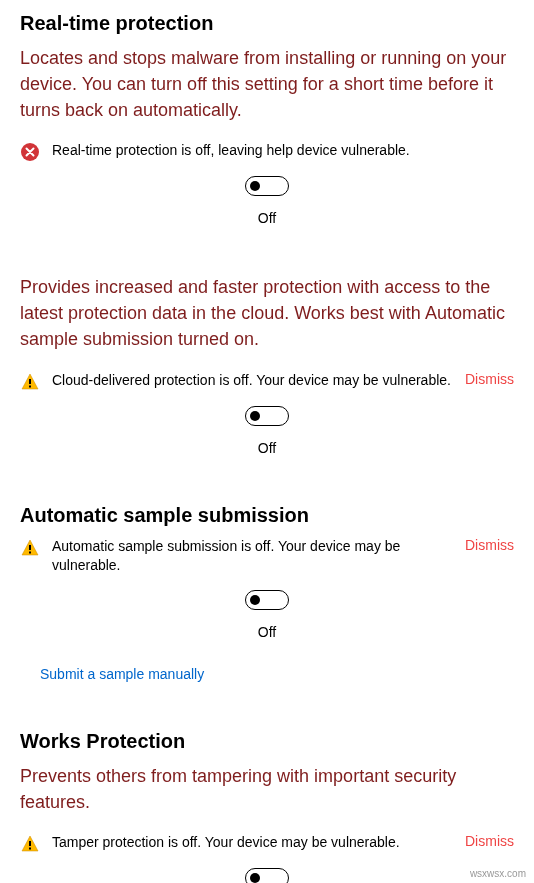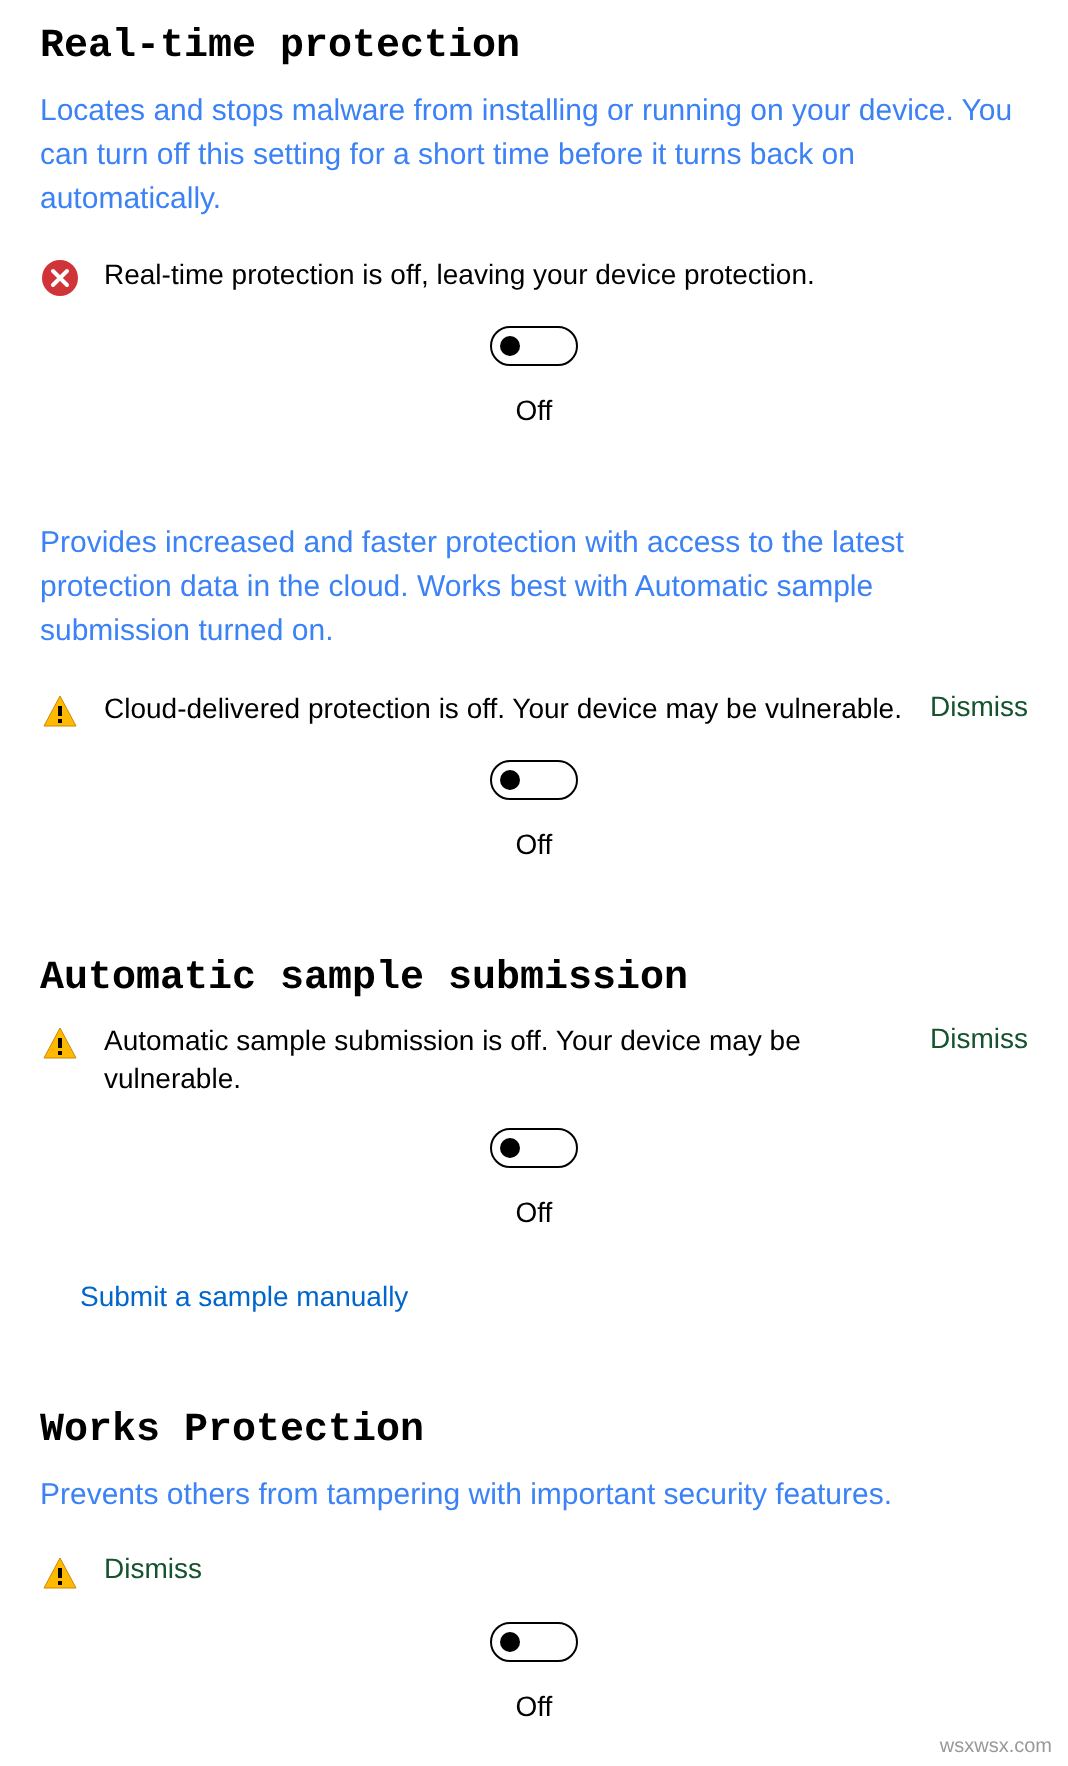--- a/index.html
+++ b/index.html
@@ -16,25 +16,24 @@
       font-size: 14px;
     }
     .section {
       margin-bottom: 48px;
     }
     .section-title {
       font-size: 20px;
       font-weight: 600;
       margin-bottom: 10px;
       color: #000;
-      font-family: Liberation Mono, monospace;
     }
     .section-description {
-      font-size: 15px;
-      color: #3b82f6;
+      font-size: 18px;
+      color: #7f1d1d;
       line-height: 1.45;
       margin-bottom: 18px;
     }
     .alert-row {
       display: flex;
       align-items: flex-start;
       gap: 12px;
       margin-bottom: 14px;
     }
     .alert-icon {
@@ -43,21 +42,21 @@
       height: 20px;
       margin-top: 1px;
     }
     .alert-text {
       flex: 1;
       font-size: 14px;
       color: #000;
       line-height: 1.4;
     }
     .dismiss-link {
-      color: #14532d;
+      color: #ef4444;
       font-size: 14px;
       cursor: pointer;
       flex-shrink: 0;
       text-align: center;
     }
     .toggle-row {
       display: flex;
       align-items: center;
       gap: 14px;
       flex-direction: column;
@@ -108,21 +107,21 @@
 <body>
 
 <div class="section">
   <h2 class="section-title">Real-time protection</h2>
   <p class="section-description">Locates and stops malware from installing or running on your device. You can turn off this setting for a short time before it turns back on automatically.</p>
   <div class="alert-row">
     <svg class="alert-icon" viewBox="0 0 20 20">
       <circle cx="10" cy="10" r="9" fill="#d13438"></circle>
       <path d="M6.5 6.5 L13.5 13.5 M13.5 6.5 L6.5 13.5" stroke="#fff" stroke-width="2" stroke-linecap="round"></path>
     </svg>
-    <span class="alert-text">Real-time protection is off, leaving your device protection.</span>
+    <span class="alert-text">Real-time protection is off, leaving help device vulnerable.</span>
   </div>
   <div class="toggle-row">
     <div class="toggle">
       <div class="toggle-knob"></div>
     </div>
     <span class="toggle-label">Off</span>
   </div>
 </div>
 
 <div class="section">
@@ -166,20 +165,21 @@
 
 <div class="section last">
   <h2 class="section-title">Works Protection</h2>
   <p class="section-description">Prevents others from tampering with important security features.</p>
   <div class="alert-row">
     <svg class="alert-icon" viewBox="0 0 20 20">
       <path d="M10 2 L18 17 L2 17 Z" fill="#ffb900" stroke="#ca8900" stroke-width="0.5"></path>
       <rect x="9" y="7" width="2" height="5" fill="#000"></rect>
       <rect x="9" y="13.5" width="2" height="2" fill="#000"></rect>
     </svg>
+    <span class="alert-text">Tamper protection is off. Your device may be vulnerable.</span>
     <span class="dismiss-link">Dismiss</span>
   </div>
   <div class="toggle-row">
     <div class="toggle">
       <div class="toggle-knob"></div>
     </div>
     <span class="toggle-label">Off</span>
   </div>
 </div>
 

